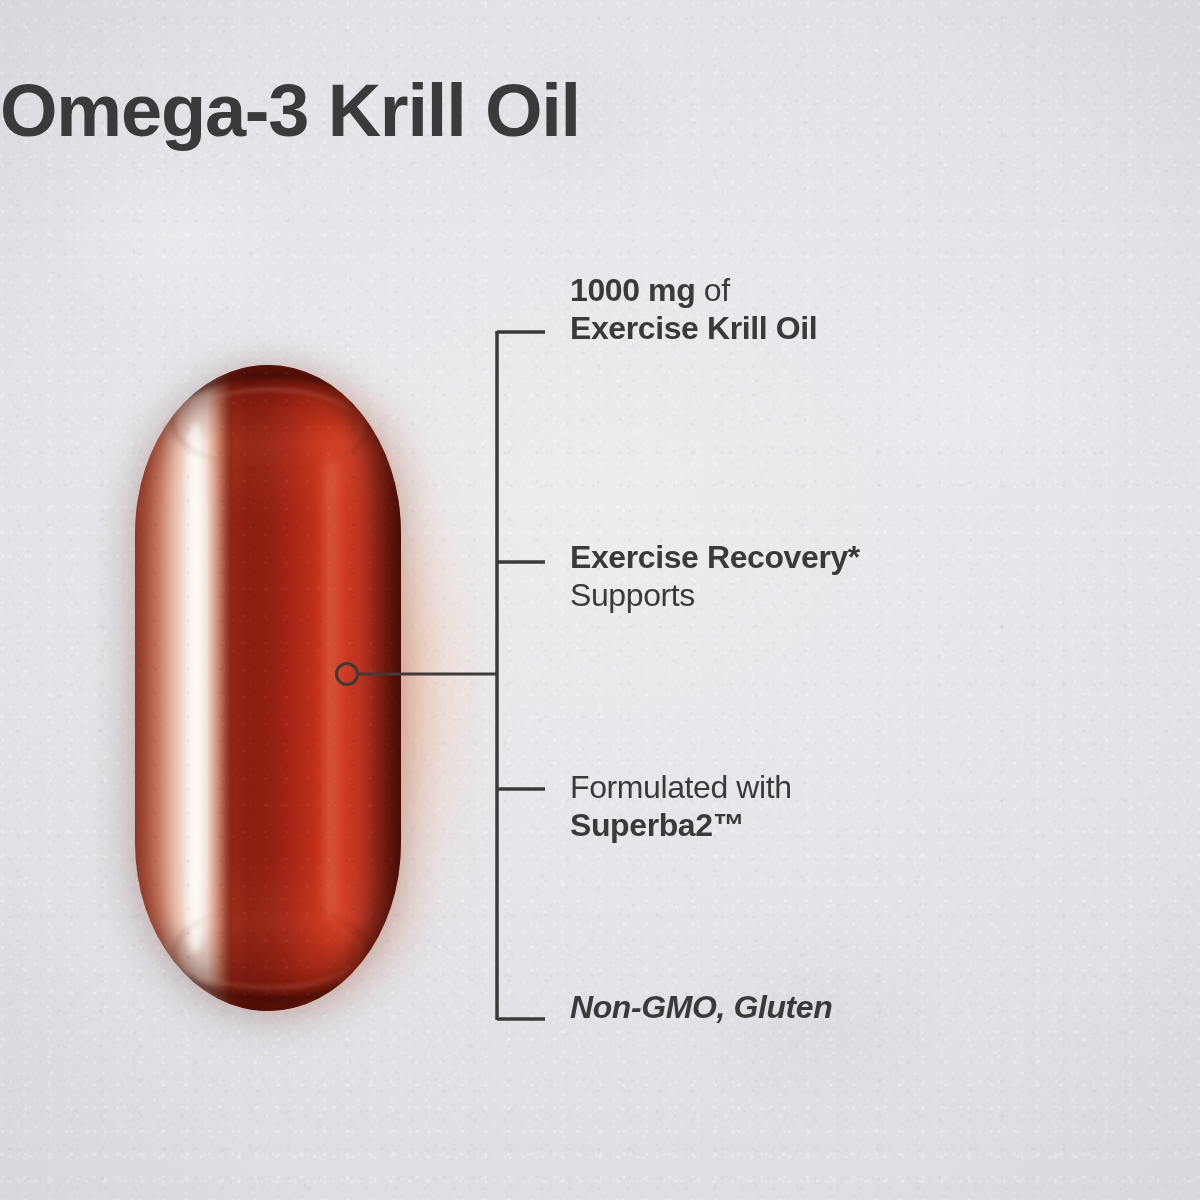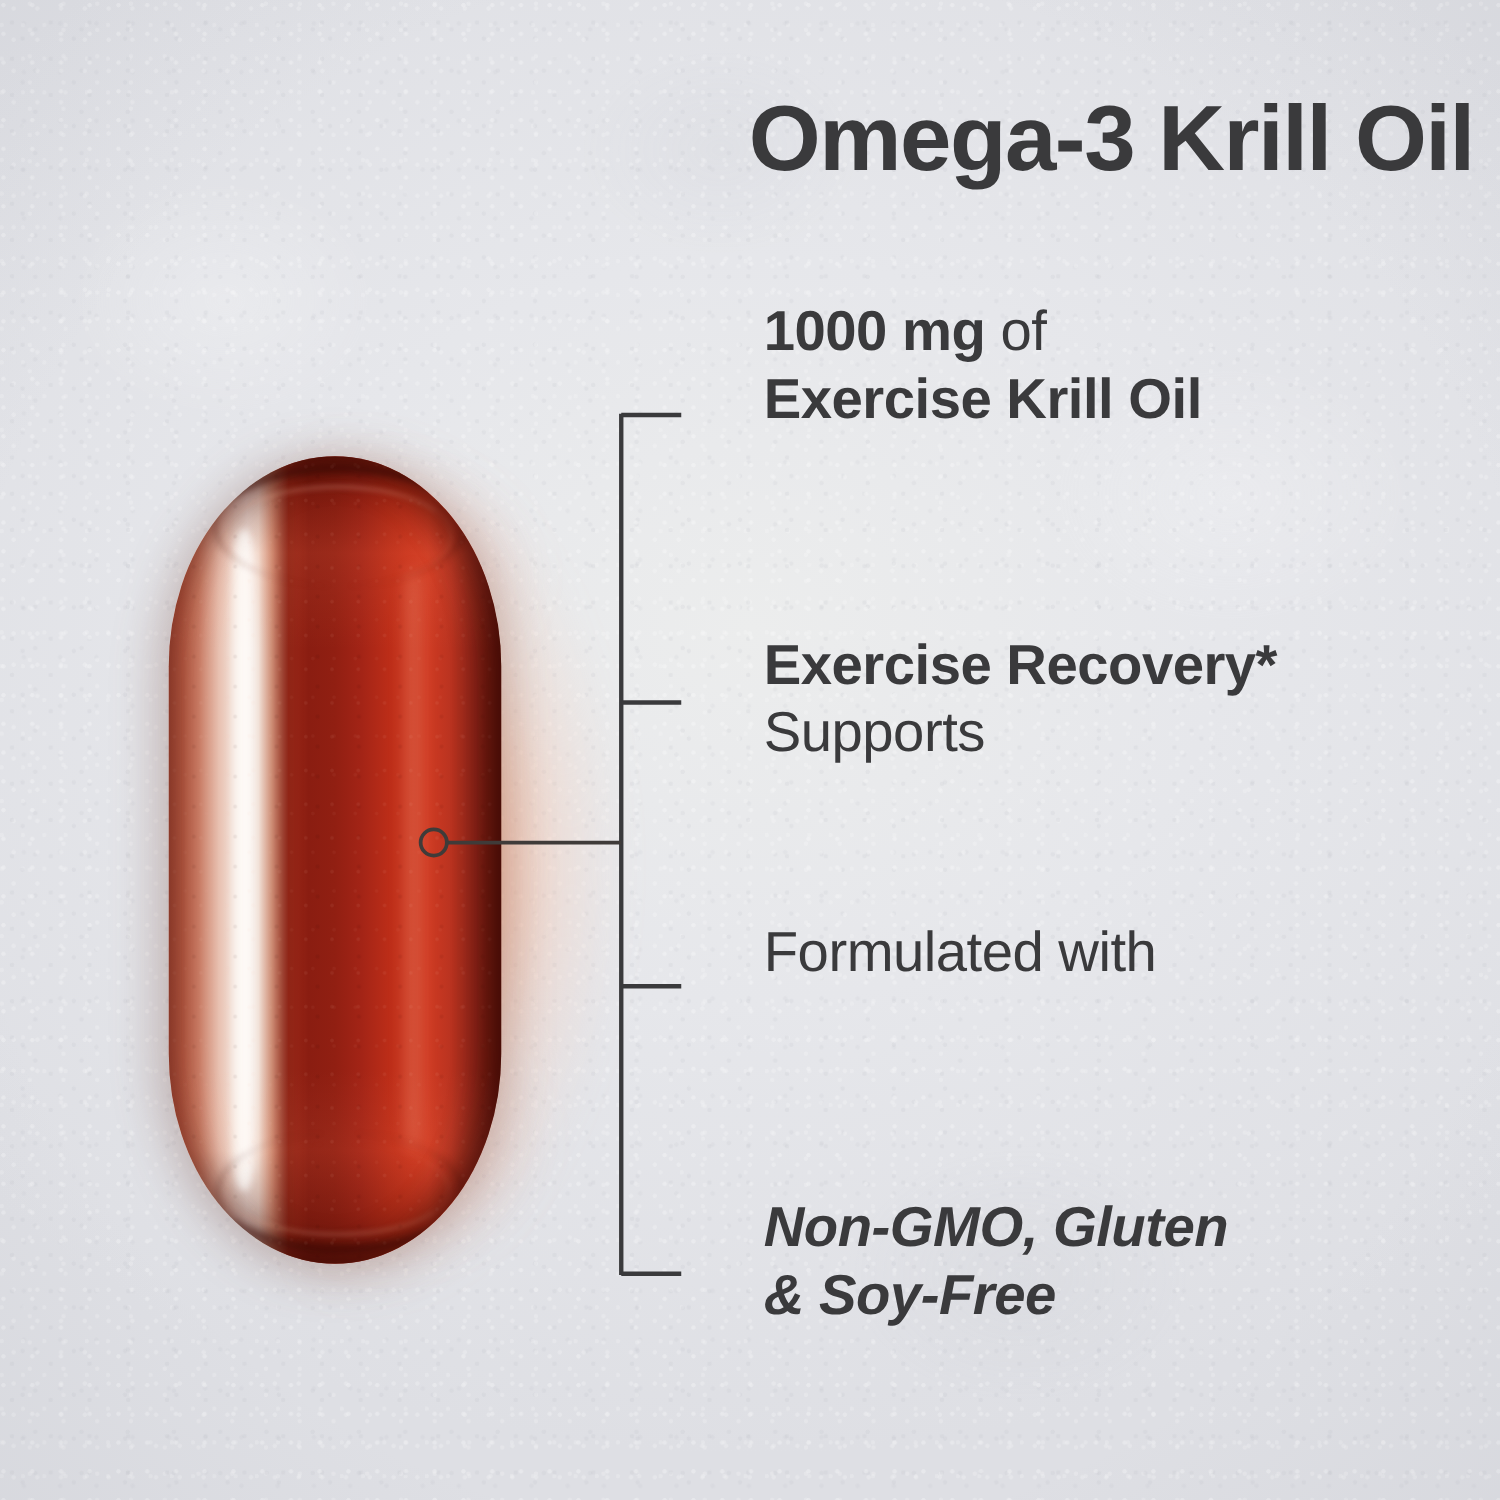--- a/index.html
+++ b/index.html
@@ -55,21 +55,21 @@
     inset: 0;
     background: radial-gradient(ellipse 95% 95% at 50% 50%, transparent 55%, rgba(150,153,163,.20) 100%);
   }
 
   
   .title {
     position: absolute;
     left: 0;
     top: 74px;
     width: 1179px;
-    text-align: right;
+    text-align: left;
     font-size: 74px;
     font-weight: 700;
     letter-spacing: -1.2px;
     color: #3a3a3c;
     line-height: 1;
     white-space: nowrap;
   }
 
   
   .capsule-stage {
@@ -288,26 +288,27 @@
     left: 0;
     top: 0;
     width: 1200px;
     height: 1200px;
     overflow: visible;
   }
 
   
   .callout {
     position: absolute;
-    left: 611px;
+    left: 570px;
     color: #3a3a3c;
-    font-size: 45px;
+    font-size: 32px;
     line-height: 1.20;
     letter-spacing: -0.4px;
     font-weight: 400;
+    margin-top: 33px;
   }
   .callout b { font-weight: 700; }
   .callout .ln { display: block; white-space: nowrap; }
 
   #callout-0 { top: 238px; }
   #callout-1 { top: 505px; }
   #callout-2 { top: 735px; }
   #callout-3 { top: 955px; font-style: italic; }
 </style>
 </head>
@@ -359,19 +360,19 @@
   <div class="callout" id="callout-0">
       <span class="ln"><b>1000 mg</b><span> of</span></span>
       <span class="ln"><b>Exercise Krill Oil</b></span>
     </div>
   <div class="callout" id="callout-1">
       <span class="ln"><b>Exercise Recovery*</b></span>
       <span class="ln"><span>Supports</span></span>
     </div>
   <div class="callout" id="callout-2">
       <span class="ln"><span>Formulated with</span></span>
+      <span class="ln"><b>Superba2™</b></span>
     </div>
   <div class="callout" id="callout-3">
       <span class="ln"><b>Non-GMO, Gluten</b></span>
-      <span class="ln"><b>&amp; Soy-Free</b></span>
     </div>
 
 </div>
 
 </body></html>

